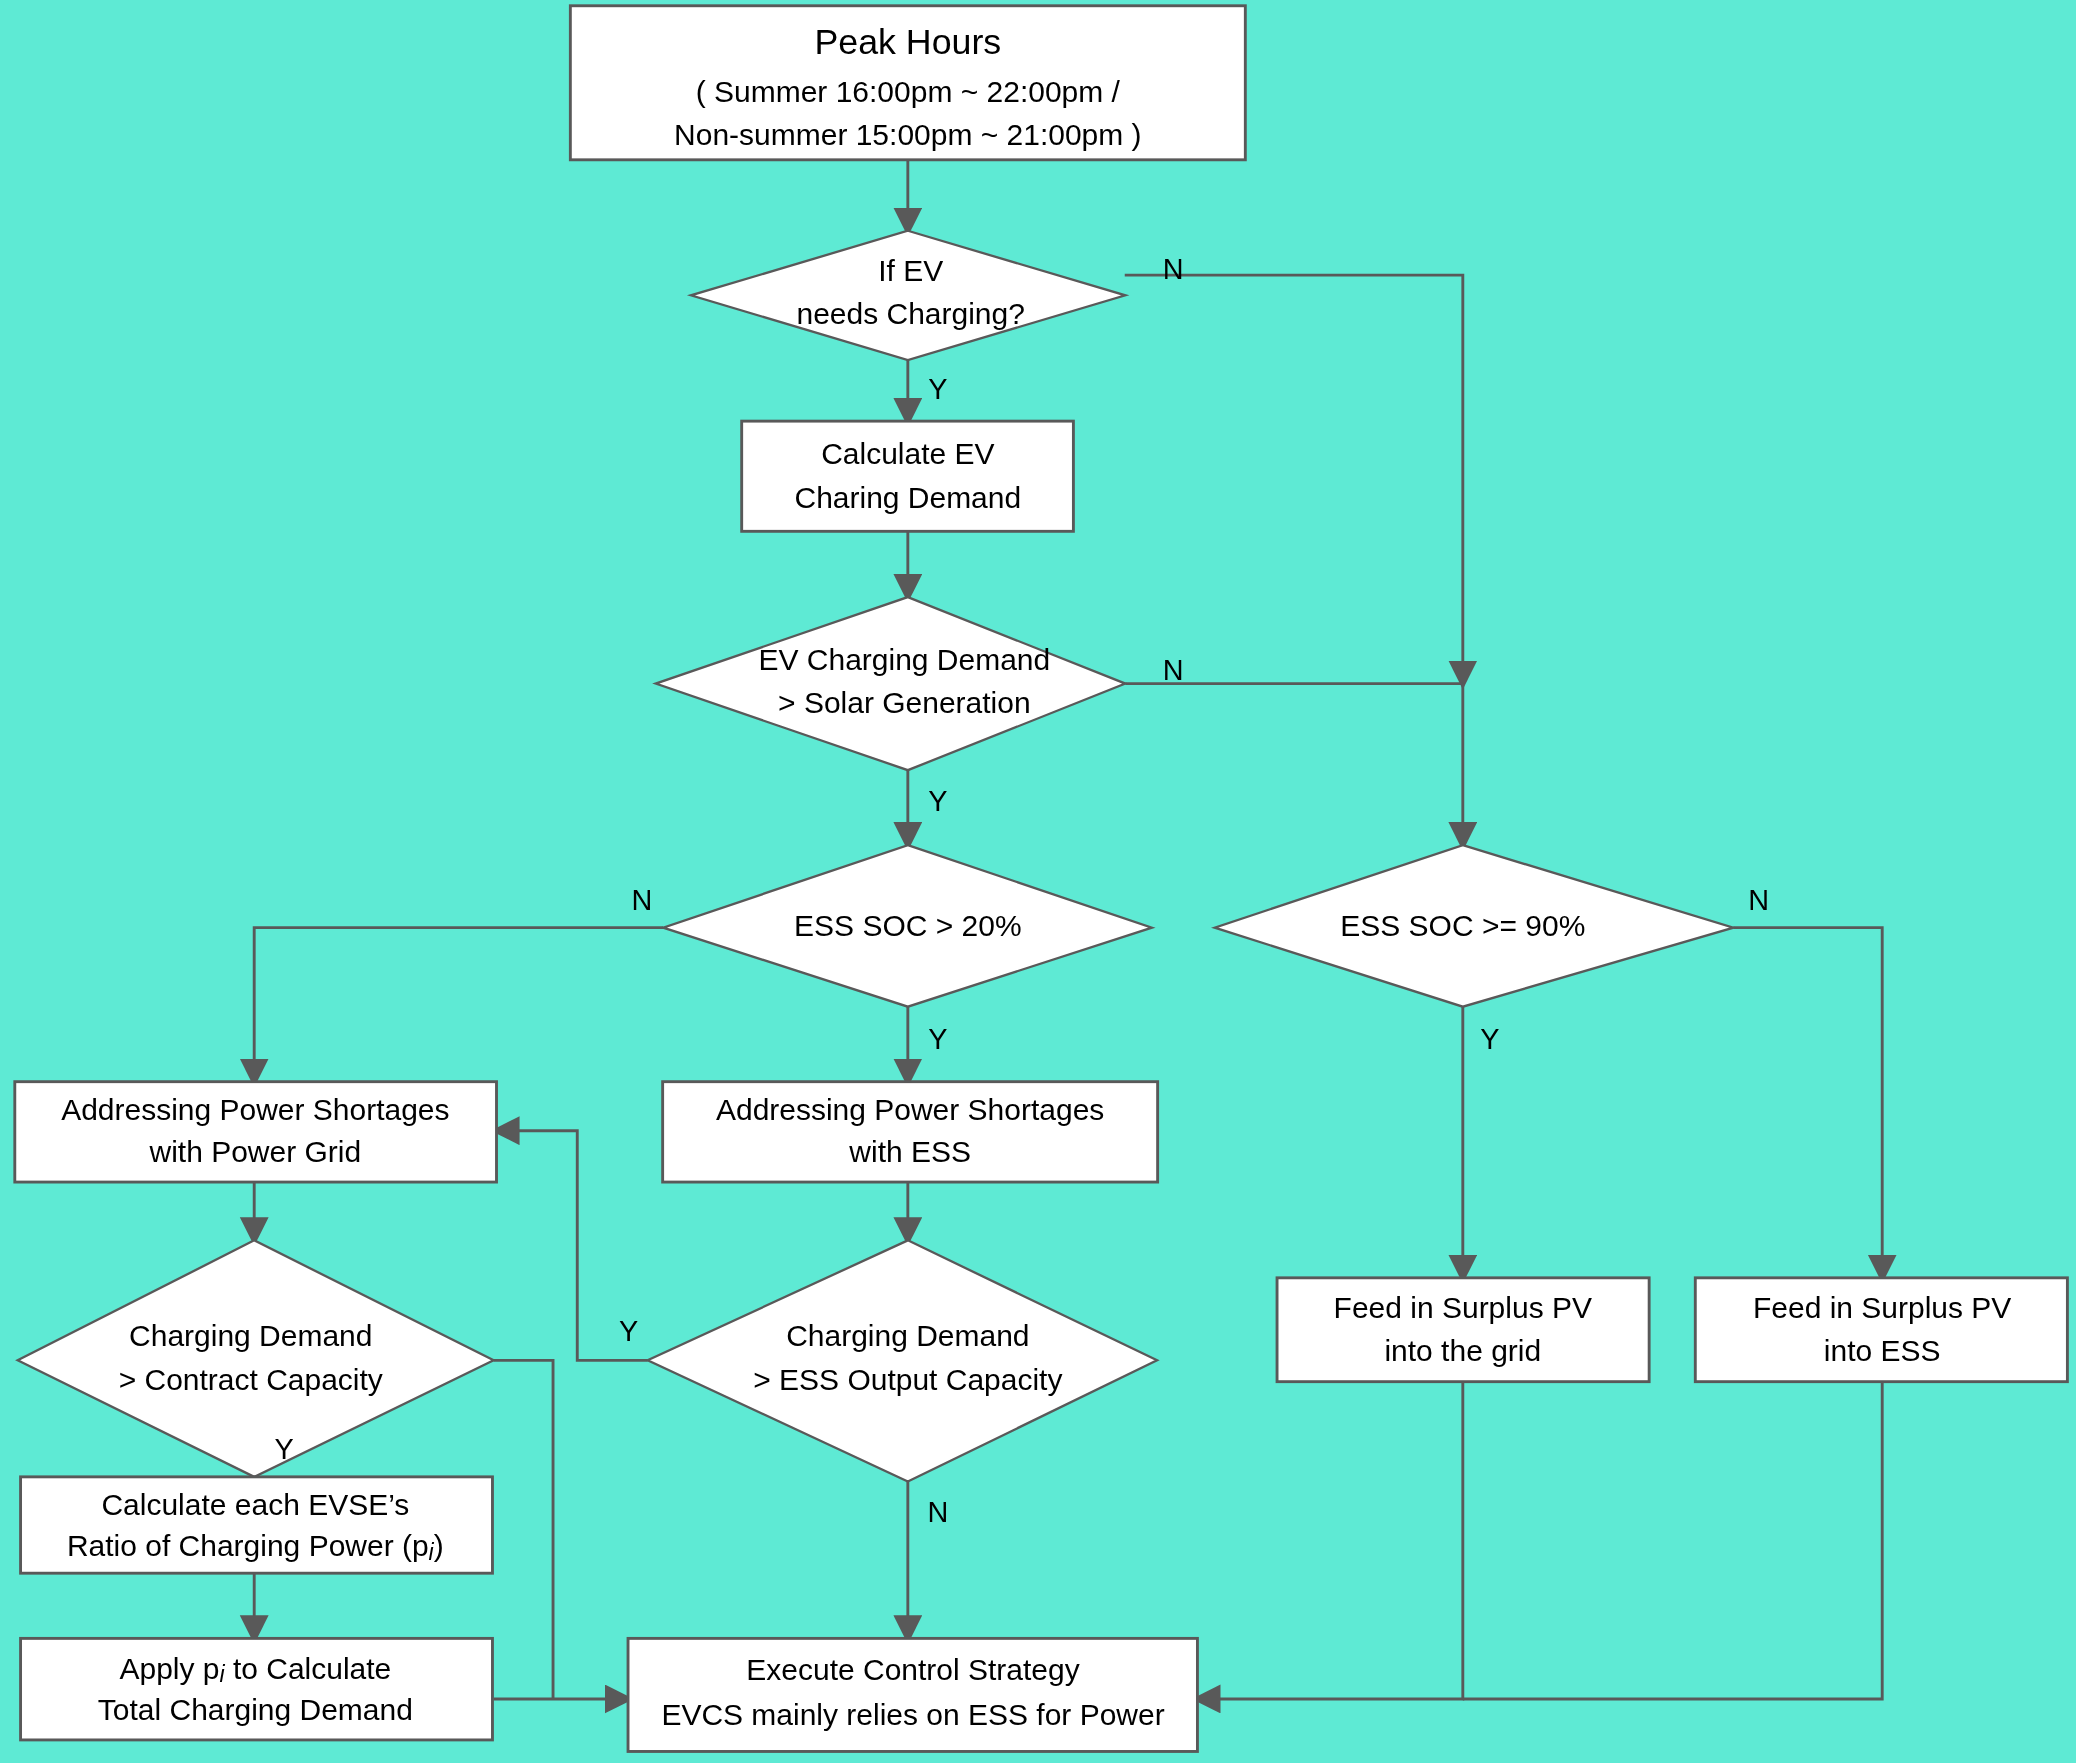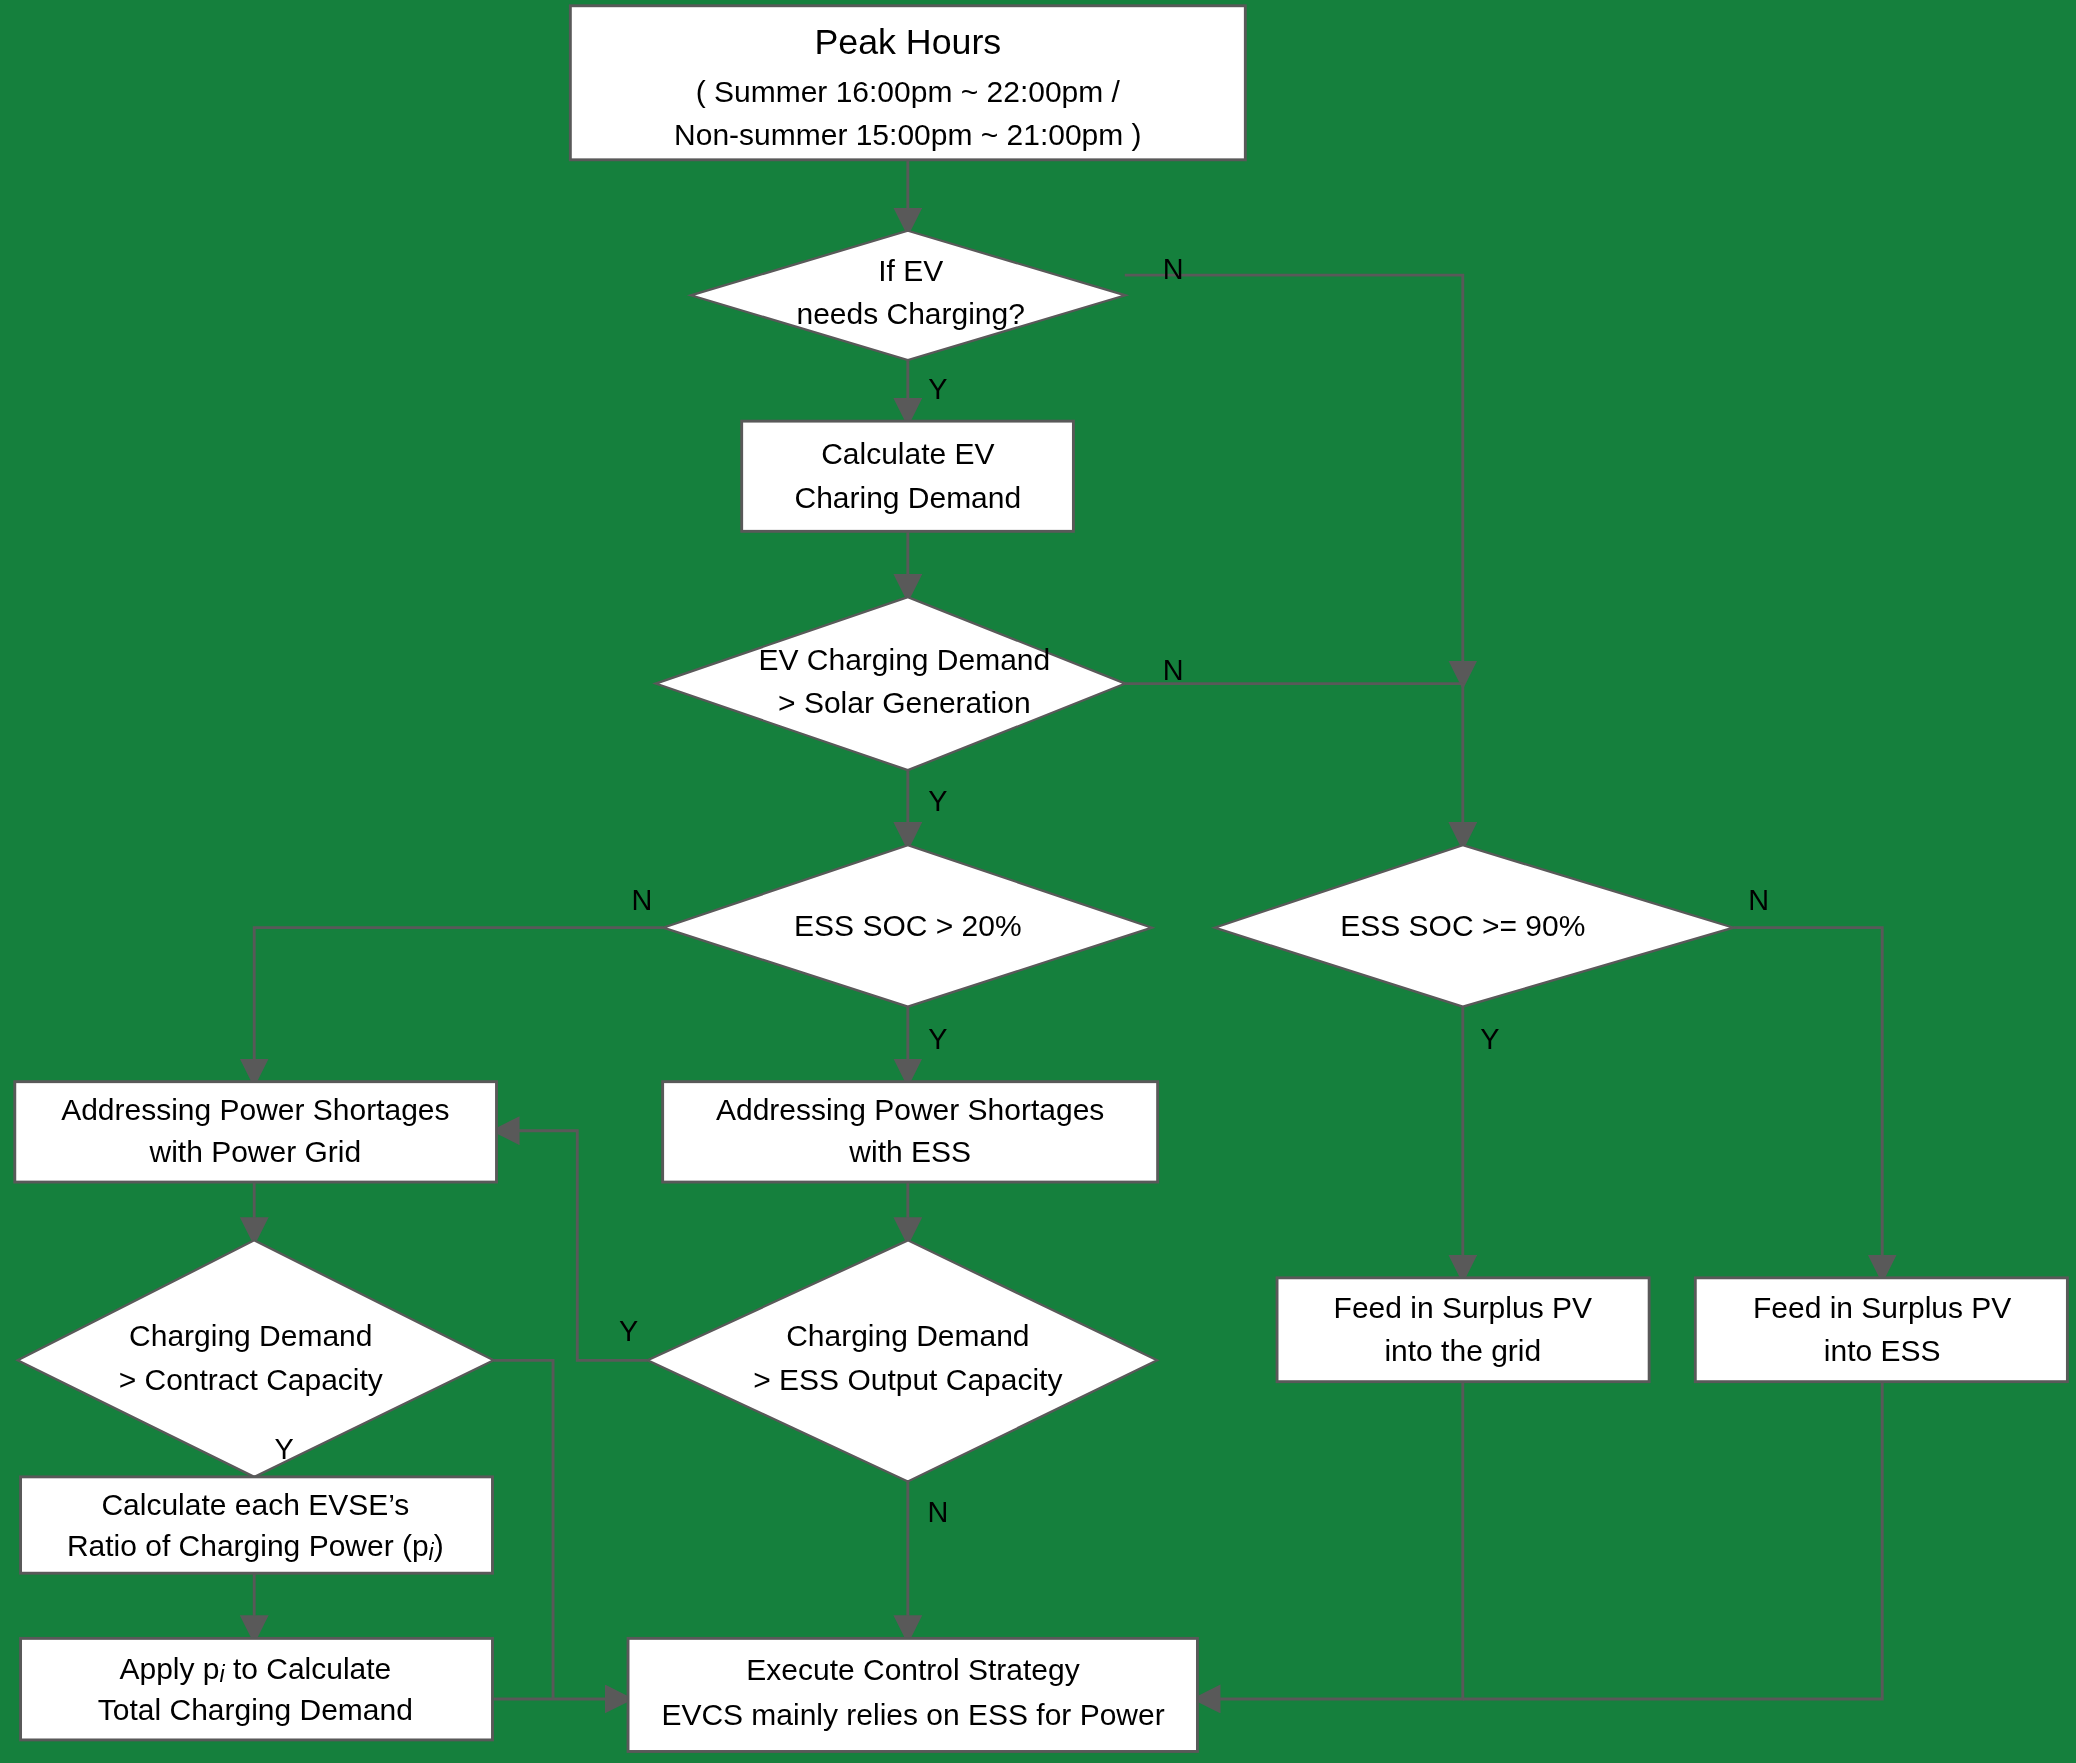--- a/index.html
+++ b/index.html
@@ -8,21 +8,21 @@
     padding: 0;
     background: #ffffff;
   }
   body {
     font-family: "Liberation Sans", sans-serif;
   }
   #flowchart-root {
     position: relative;
     width: 2077px;
     height: 1763px;
-    background: #15803d;
+    background: #5eead4;
     overflow: hidden;
   }
   svg#flow-svg {
     position: absolute;
     top: 0;
     left: 0;
     width: 2077px;
     height: 1763px;
   }
   .node-shape {

